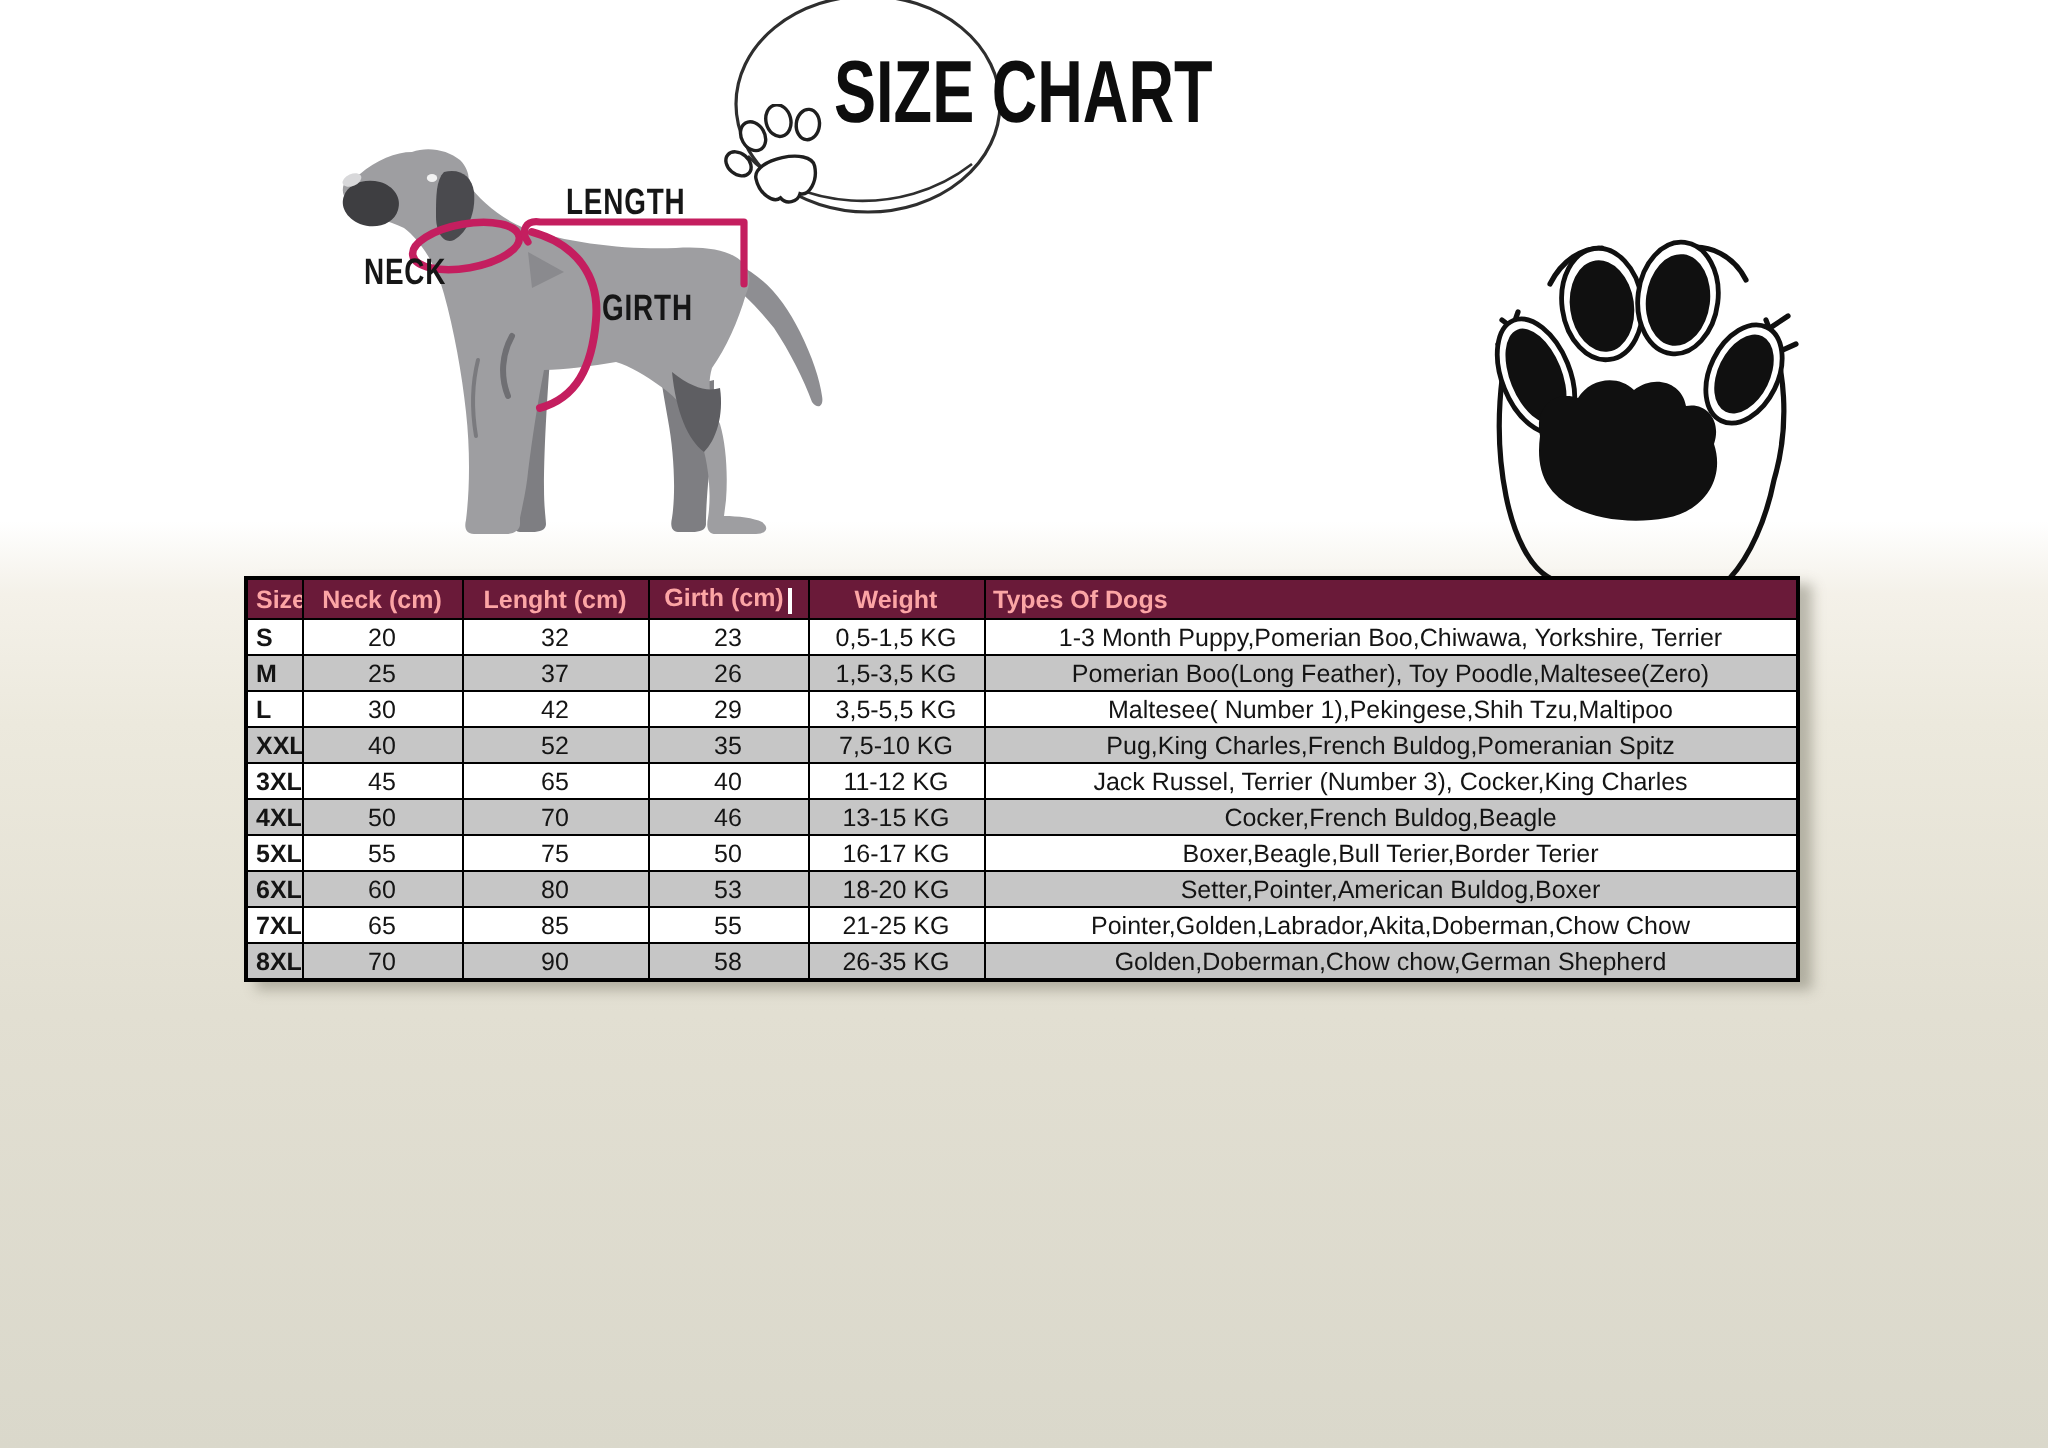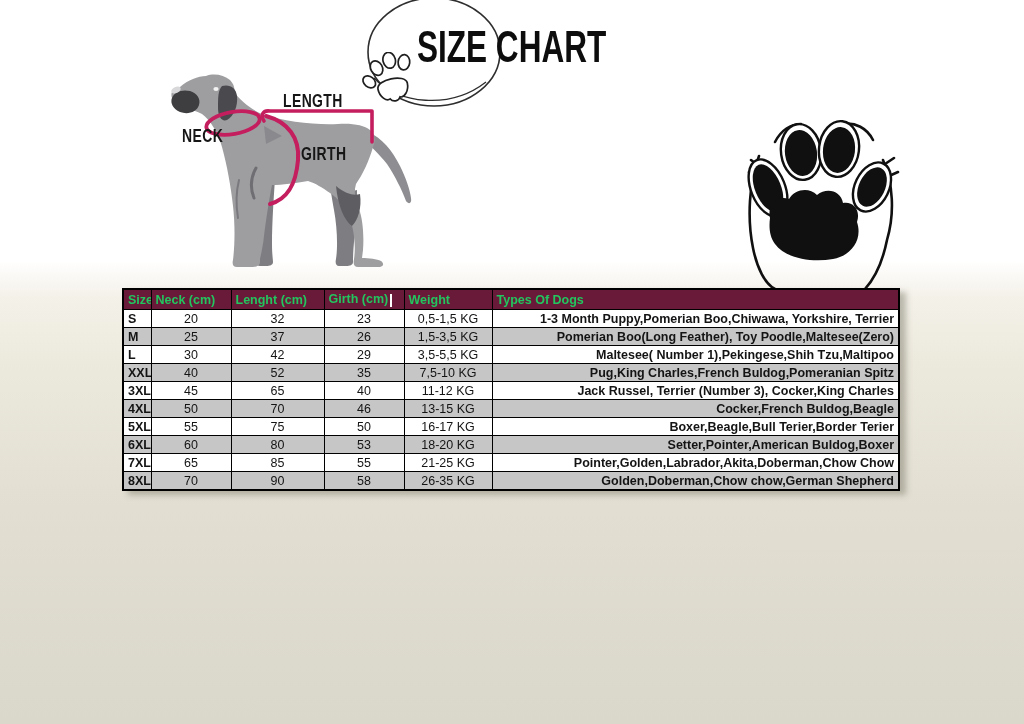--- a/index.html
+++ b/index.html
@@ -26,33 +26,33 @@
   #length-label{left:283px;top:91px;}
   #girth-label{left:301px;top:144px;}
   
   #size-table{
     left:122px;top:288px;width:776px;border-collapse:collapse;table-layout:fixed;
     background:#fff;border:2px solid #000;
     box-shadow:6px 4px 6px rgba(115,112,98,0.45);
     font-family:"Liberation Sans",sans-serif;
   }
   #size-table th{
-    background:#6A1A39;color:#22c55e;font-size:12.5px;font-weight:bold;
+    background:#6A1A39;color:#fca5a5;font-size:12.5px;font-weight:bold;
     height:19px;border:1px solid #000;padding:0 4px;white-space:nowrap;overflow:hidden;
   }
   #size-table td{
     font-size:12.5px;color:#141414;height:17px;border:1px solid #000;
     padding:0 4px;white-space:nowrap;overflow:hidden;background:#fff;
   }
   #size-table tbody tr:nth-child(even) td{background:#C6C6C6;}
-  .h-left{text-align:left;} .h-center{text-align:left;}
+  .h-left{text-align:left;} .h-center{text-align:center;}
   .c-size{text-align:left;font-weight:bold;}
   .c-num{text-align:center;}
   .c-weight{text-align:center;}
-  .c-types{text-align:right;font-weight:bold;}
+  .c-types{text-align:center;}
   .text-cursor{
     display:inline-block;width:2px;height:13px;background:#fff;
     margin-left:2px;vertical-align:middle;
   }
 </style>
 </head>
 <body>
 
 <svg class="abs" style="left:364px;top:-4px;" width="142" height="120" viewBox="0 0 142 120">
   <ellipse cx="70" cy="56" rx="66" ry="54" fill="none" stroke="#2e2e2e" stroke-width="1.6"></ellipse>

